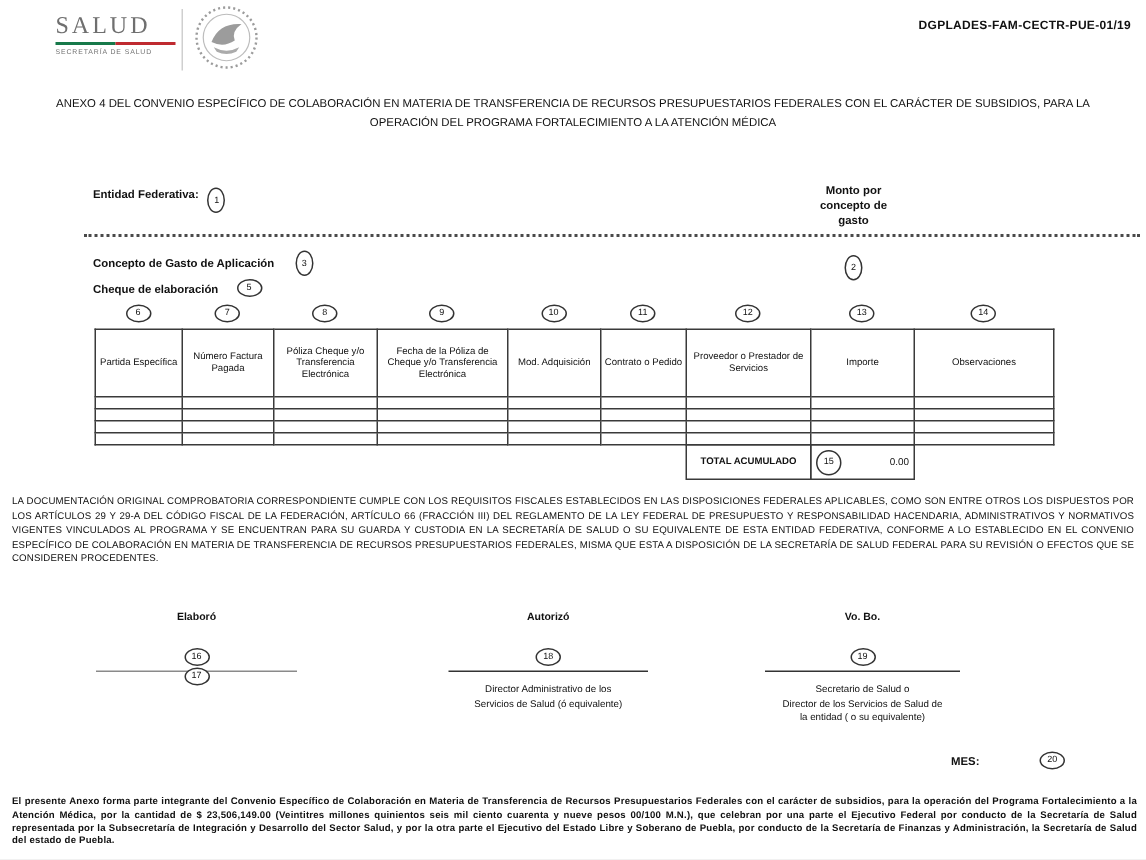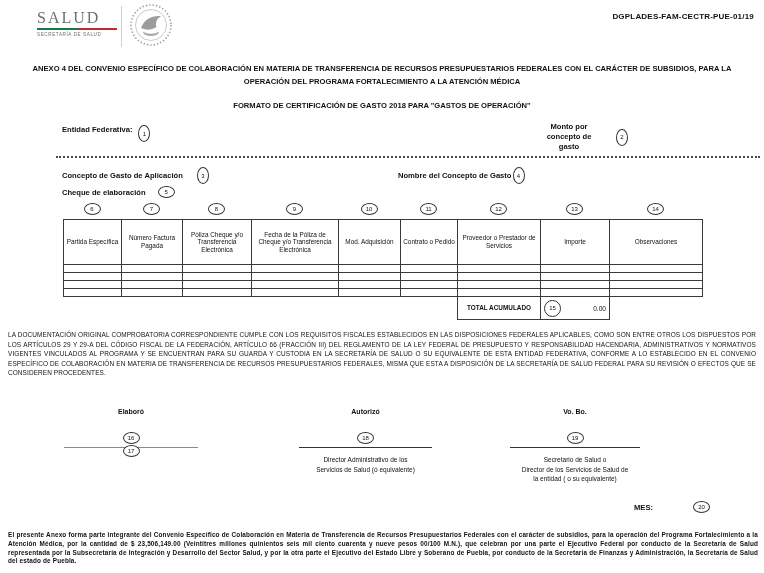--- a/index.html
+++ b/index.html
@@ -12,34 +12,34 @@
   .logo { position:absolute; left:37px; top:9px; width:80px; }
   .logo-word { font-family:"Liberation Serif", serif; font-size:16px; letter-spacing:2px; color:#6f6f6f; }
   .logo-bar { display:flex; height:2px; margin-top:1px; }
   .logo-bar .green { width:50%; background:#17794a; }
   .logo-bar .red   { width:50%; background:#bf2a30; }
   .logo-sub { font-size:4.6px; letter-spacing:0.6px; color:#6f6f6f; margin-top:2px; }
   .logo-divider { position:absolute; left:121px; top:6px; width:1px; height:41px; background:#cfcfcf; }
   .seal { position:absolute; left:128px; top:2px; }
   .doc-code { position:absolute; right:10px; top:12px; font-size:8px; font-weight:bold; letter-spacing:0.2px; }
   
-  .title    { position:absolute; left:24px; right:24px; top:62px;  text-align:center; font-weight:bold; font-size:7.6px; line-height:13px; }
+  .title    { position:absolute; left:24px; right:24px; top:62px;  text-align:center; font-weight:normal; font-size:7.6px; line-height:13px; }
   .subtitle { position:absolute; left:24px; right:24px; top:101px; text-align:center; font-weight:bold; font-size:7.6px; }
   
   .circ, .circ-tall, .circ-big {
     display:inline-flex; align-items:center; justify-content:center;
     border:1px solid #333; border-radius:50%; font-size:6px; font-weight:normal;
     color:#111; background:#fff; box-sizing:border-box; flex:0 0 auto;
   }
   .circ      { width:17px; height:12px; }
   .circ-tall { width:12px; height:17px; }
   .circ-big  { width:17px; height:17px; }
   
   .field-entidad { position:absolute; left:62px; top:125px; display:flex; align-items:flex-start; gap:6px; font-weight:bold; font-size:7.6px; }
-  .field-monto   { position:absolute; left:540px; top:122px; display:flex; align-items:center; gap:18px; }
+  .field-monto   { position:absolute; left:540px; top:122px; display:flex; align-items:center; gap:18px;flex-direction:column; }
   .field-monto .lbl { width:58px; text-align:center; font-weight:bold; font-size:7.6px; line-height:10px; }
   .preline { white-space:pre-line; }
   .dash-sep { position:absolute; left:56px; right:4px; top:156px; border-top:2px dotted #4a4a4a; }
   .field-concepto { position:absolute; left:62px;  top:167px; display:flex; align-items:center; gap:14px; font-weight:bold; font-size:7.6px; }
   .field-nombre   { position:absolute; left:398px; top:167px; display:flex; align-items:center; gap:1px; font-weight:bold; font-size:7.6px; }
   .field-fecha    { position:absolute; left:62px;  top:186px; display:flex; align-items:center; gap:12px; font-weight:bold; font-size:7.6px; }
   
   .table-wrap { position:absolute; left:63px; top:203px; width:639px; }
   .refs-row { display:flex; height:16px; }
   .refs-row .rc { display:flex; align-items:flex-start; justify-content:center; }
@@ -101,40 +101,35 @@
     <svg width="46" height="46" viewBox="0 0 46 46">
       <circle cx="23" cy="23" r="20" fill="none" stroke="#9c9c9c" stroke-width="1.6" stroke-dasharray="1.4 2"></circle>
       <circle cx="23" cy="23" r="15.5" fill="none" stroke="#bdbdbd" stroke-width="0.8"></circle>
       <path d="M13 26 Q18 13 33 14 Q26 19 28.5 25 Q21 30 13 26 Z" fill="#9c9c9c"></path>
       <path d="M14.5 29.5 Q23 34 31.5 29.5 L29.5 32.5 Q23 35.5 16.5 32.5 Z" fill="#ababab"></path>
     </svg>
   </div>
   <div class="doc-code">DGPLADES-FAM-CECTR-PUE-01/19</div>
 
   <div class="title">ANEXO 4 DEL CONVENIO ESPECÍFICO DE COLABORACIÓN EN MATERIA DE TRANSFERENCIA DE RECURSOS PRESUPUESTARIOS FEDERALES CON EL CARÁCTER DE SUBSIDIOS, PARA LA OPERACIÓN DEL PROGRAMA FORTALECIMIENTO A LA ATENCIÓN MÉDICA</div>
-  <div class="subtitle">FORMATO DE CERTIFICACIÓN DE GASTO 2018 PARA "GASTOS DE OPERACIÓN"</div>
 
   <div class="field-entidad">
     <span>Entidad Federativa:</span>
     <span class="circ-tall">1</span>
   </div>
   <div class="field-monto">
     <span class="lbl preline">Monto por
 concepto de
 gasto</span>
     <span class="circ-tall">2</span>
   </div>
   <div class="dash-sep"></div>
   <div class="field-concepto">
     <span>Concepto de Gasto de Aplicación</span>
     <span class="circ-tall">3</span>
-  </div>
-  <div class="field-nombre">
-    <span>Nombre del Concepto de Gasto</span>
-    <span class="circ-tall">4</span>
   </div>
   <div class="field-fecha">
     <span>Cheque de elaboración</span>
     <span class="circ">5</span>
   </div>
 
   <div class="table-wrap">
     <div class="refs-row">
       <span class="rc" style="width:58px">
           <span class="circ">6</span>

